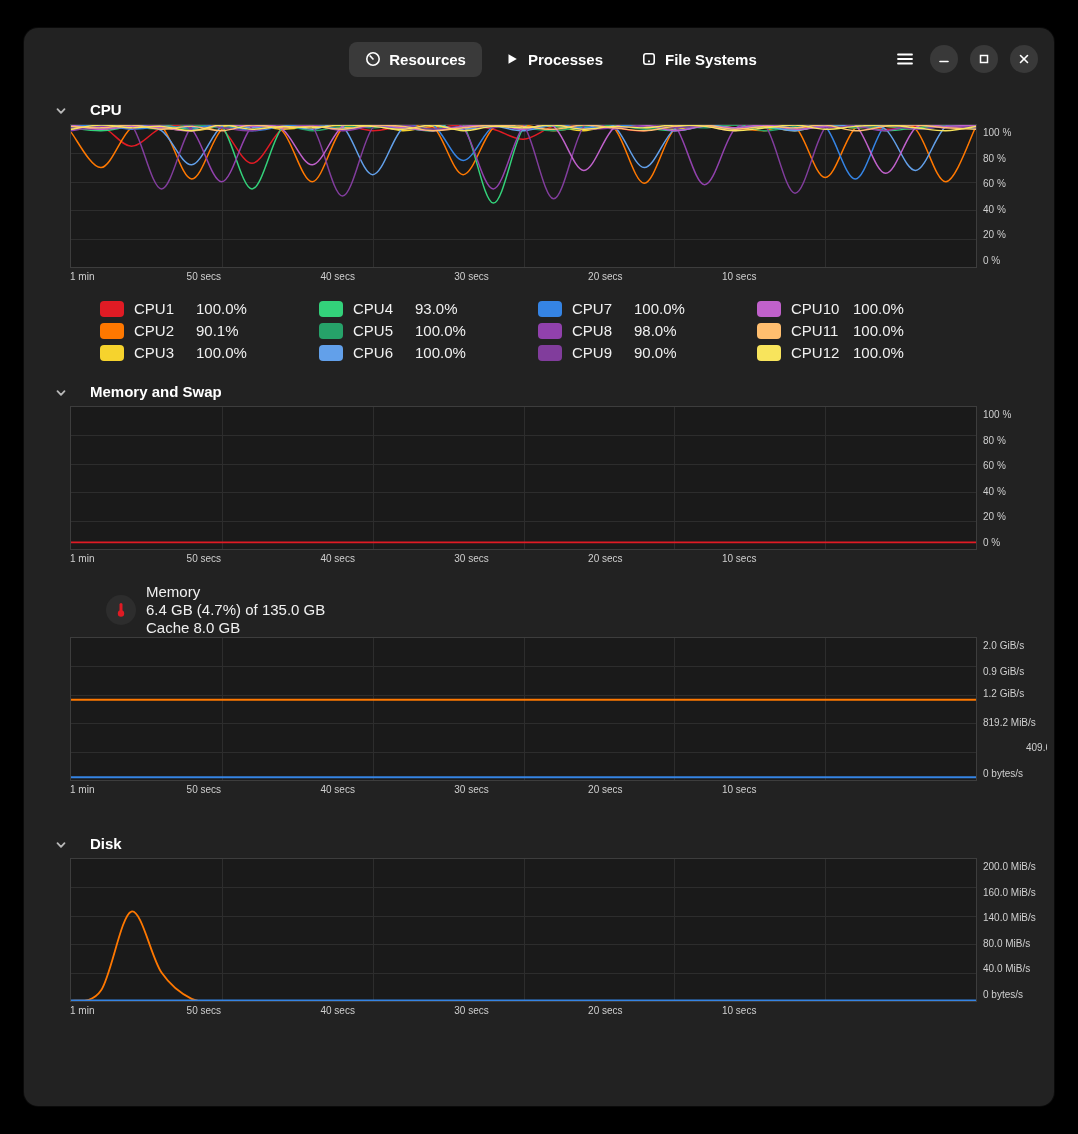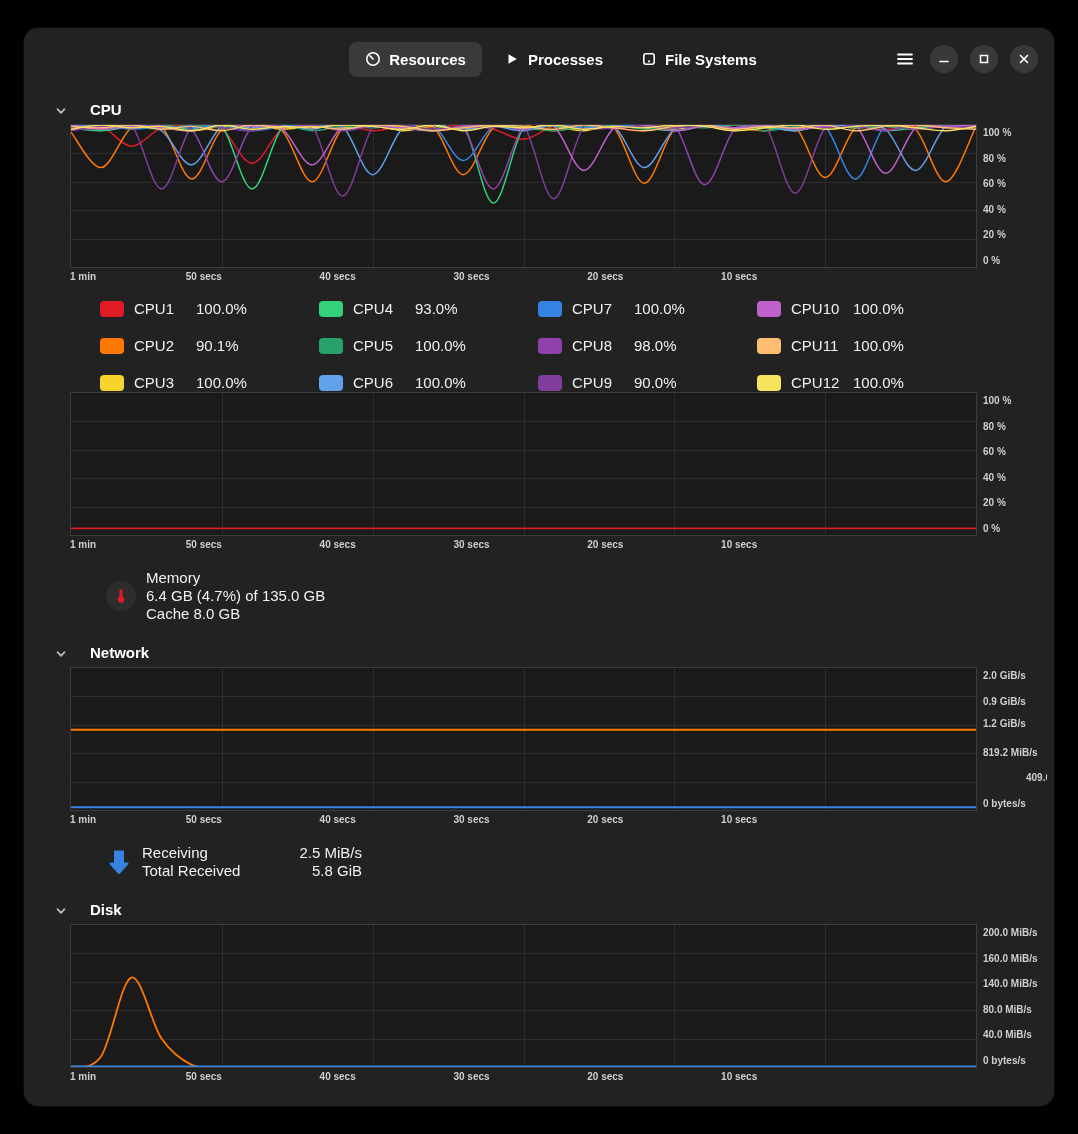--- a/index.html
+++ b/index.html
@@ -17,33 +17,33 @@
   .ticon{display:flex;align-items:center;}
   .win-controls{position:absolute;right:16px;top:0;height:100%;display:flex;align-items:center;gap:12px;}
   .iconbtn{background:transparent;border:none;padding:4px;cursor:pointer;display:flex;}
   .circlebtn{width:28px;height:28px;border-radius:50%;background:#393939;border:none;cursor:pointer;
              display:flex;align-items:center;justify-content:center;padding:0;}
   
   .sec{display:flex;align-items:flex-end;gap:22px;margin:6px 24px 6px 30px;height:22px;}
   .disclose{background:transparent;border:none;padding:0;cursor:pointer;display:flex;align-items:center;}
   .sec h2{font-size:15px;font-weight:700;margin:0;color:#fff;}
   
-  .chart{position:relative;margin-left:46px;width:803px;font-weight:bold;}
+  .chart{position:relative;margin-left:46px;width:803px;}
   .plot{position:relative;width:907px;height:144px;background:#1a1a1a;border:1px solid #3d3d3d;box-sizing:border-box;overflow:hidden;}
   .plot svg{position:absolute;inset:0;width:100%;height:100%;display:block;}
   .vline{position:absolute;top:0;bottom:0;width:1px;background:#2d2d2d;}
   .hline{position:absolute;left:0;right:0;height:1px;background:#2d2d2d;}
   .ylabels{position:absolute;left:913px;top:0;width:64px;height:144px;overflow:hidden;}
   .ylabel{position:absolute;left:0;transform:translateY(-50%);font-size:10px;color:#cfcfcf;white-space:nowrap;}
   .xlabels{position:relative;height:16px;margin-top:3px;font-size:10px;color:#cfcfcf;}
   .xlabel{position:absolute;top:0;transform:translateX(-50%);white-space:nowrap;}
   .xlabel.first{transform:none;}
   
   .legend{display:grid;grid-template-rows:repeat(3,19px);grid-auto-flow:column;
-          grid-auto-columns:219px;row-gap:18px;margin:12px 0 0 76px;}
+          grid-auto-columns:219px;row-gap:3px;margin:12px 0 0 76px;}
   .legend-item{display:flex;align-items:center;gap:10px;font-size:15px;color:#f0f0f0;}
   .swatch{width:24px;height:16px;border-radius:4px;flex:0 0 auto;}
   .lname{min-width:52px;}
   
   .inforow{display:flex;margin:14px 0 0 82px;font-size:15px;color:#f0f0f0;}
   .iblock{display:flex;align-items:center;gap:10px;}
   .iblock.wide{width:516px;}
   .iblock.half{width:479px;}
   .circle-icon{width:30px;height:30px;border-radius:50%;background:#2d2d2d;display:flex;
                align-items:center;justify-content:center;flex:0 0 auto;}
@@ -225,20 +225,28 @@
         <span class="lname">CPU11</span>
         <span>100.0%</span>
       </div>
       <div class="legend-item">
         <span class="swatch" style="background: rgb(248, 228, 92);"></span>
         <span class="lname">CPU12</span>
         <span>100.0%</span>
       </div>
     </div>
 
+  <div class="sec" style="margin-top:16px;">
+    <button class="disclose">
+      <svg width="14" height="14" viewBox="0 0 14 14">
+          <path d="M3.5 5.2 L7 8.8 L10.5 5.2" stroke="#b9b9b9" stroke-width="1.8" fill="none" stroke-linecap="round" stroke-linejoin="round"></path>
+        </svg>
+    </button>
+    <h2>Memory and Swap</h2>
+  </div>
   <div class="chart">
     <div class="plot">
         <div class="vline" style="left: 16.6667%;"></div>
         <div class="vline" style="left: 33.3333%;"></div>
         <div class="vline" style="left: 50%;"></div>
         <div class="vline" style="left: 66.6667%;"></div>
         <div class="vline" style="left: 83.3333%;"></div>
         <div class="hline" style="top: 20%;"></div>
         <div class="hline" style="top: 40%;"></div>
         <div class="hline" style="top: 60%;"></div>
@@ -273,28 +281,20 @@
           </svg>
       </span>
       <div class="itext">
         <div>Memory</div>
         <div>6.4 GB (4.7%) of 135.0 GB</div>
         <div>Cache 8.0 GB</div>
       </div>
     </div>
   </div>
 
-  <div class="sec" style="margin-top:16px;">
-    <button class="disclose">
-      <svg width="14" height="14" viewBox="0 0 14 14">
-          <path d="M3.5 5.2 L7 8.8 L10.5 5.2" stroke="#b9b9b9" stroke-width="1.8" fill="none" stroke-linecap="round" stroke-linejoin="round"></path>
-        </svg>
-    </button>
-    <h2>Network</h2>
-  </div>
   <div class="chart">
     <div class="plot">
         <div class="vline" style="left: 16.6667%;"></div>
         <div class="vline" style="left: 33.3333%;"></div>
         <div class="vline" style="left: 50%;"></div>
         <div class="vline" style="left: 66.6667%;"></div>
         <div class="vline" style="left: 83.3333%;"></div>
         <div class="hline" style="top: 20%;"></div>
         <div class="hline" style="top: 40%;"></div>
         <div class="hline" style="top: 60%;"></div>
@@ -315,35 +315,20 @@
     <div class="xlabels">
         <span class="xlabel first" style="left: 0%;">1 min</span>
         <span class="xlabel" style="left: 16.6667%;">50 secs</span>
         <span class="xlabel" style="left: 33.3333%;">40 secs</span>
         <span class="xlabel" style="left: 50%;">30 secs</span>
         <span class="xlabel" style="left: 66.6667%;">20 secs</span>
         <span class="xlabel" style="left: 83.3333%;">10 secs</span>
       </div>
   </div>
   <div class="inforow">
-    <div class="iblock half">
-      <span class="arrow">
-        <svg width="22" height="26" viewBox="0 0 22 26">
-            <path d="M11 24 L2.5 14.5 H7 V2.5 H15 V14.5 H19.5 Z" fill="#3584e4" stroke="#3584e4" stroke-width="2" stroke-linejoin="round"></path>
-          </svg>
-      </span>
-      <div class="pair">
-        <div>Receiving</div>
-        <div>Total Received</div>
-      </div>
-      <div class="pvals">
-        <div>2.5 MiB/s</div>
-        <div>5.8 GiB</div>
-      </div>
-    </div>
   </div>
 
   <div class="sec" style="margin-top:16px;">
     <button class="disclose">
       <svg width="14" height="14" viewBox="0 0 14 14">
           <path d="M3.5 5.2 L7 8.8 L10.5 5.2" stroke="#b9b9b9" stroke-width="1.8" fill="none" stroke-linecap="round" stroke-linejoin="round"></path>
         </svg>
     </button>
     <h2>Disk</h2>
   </div>

